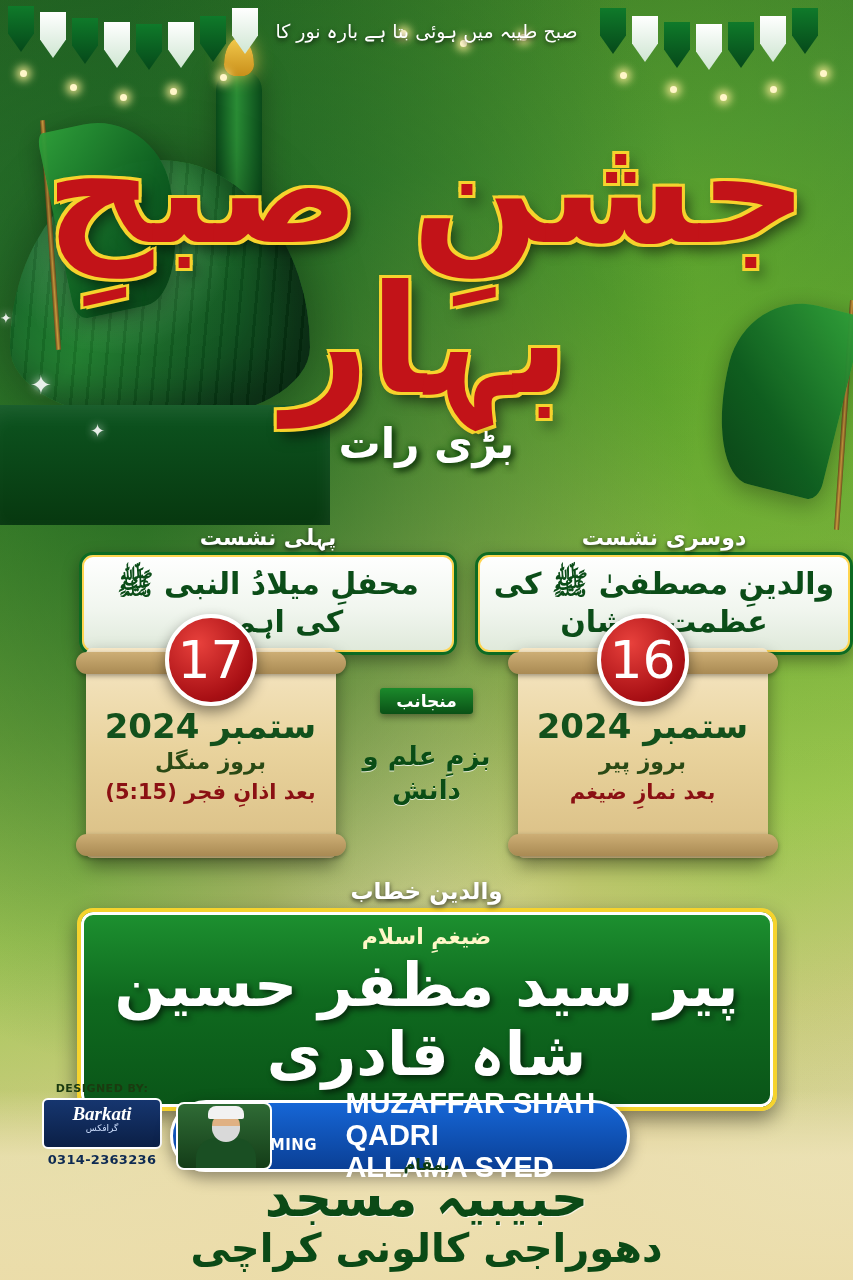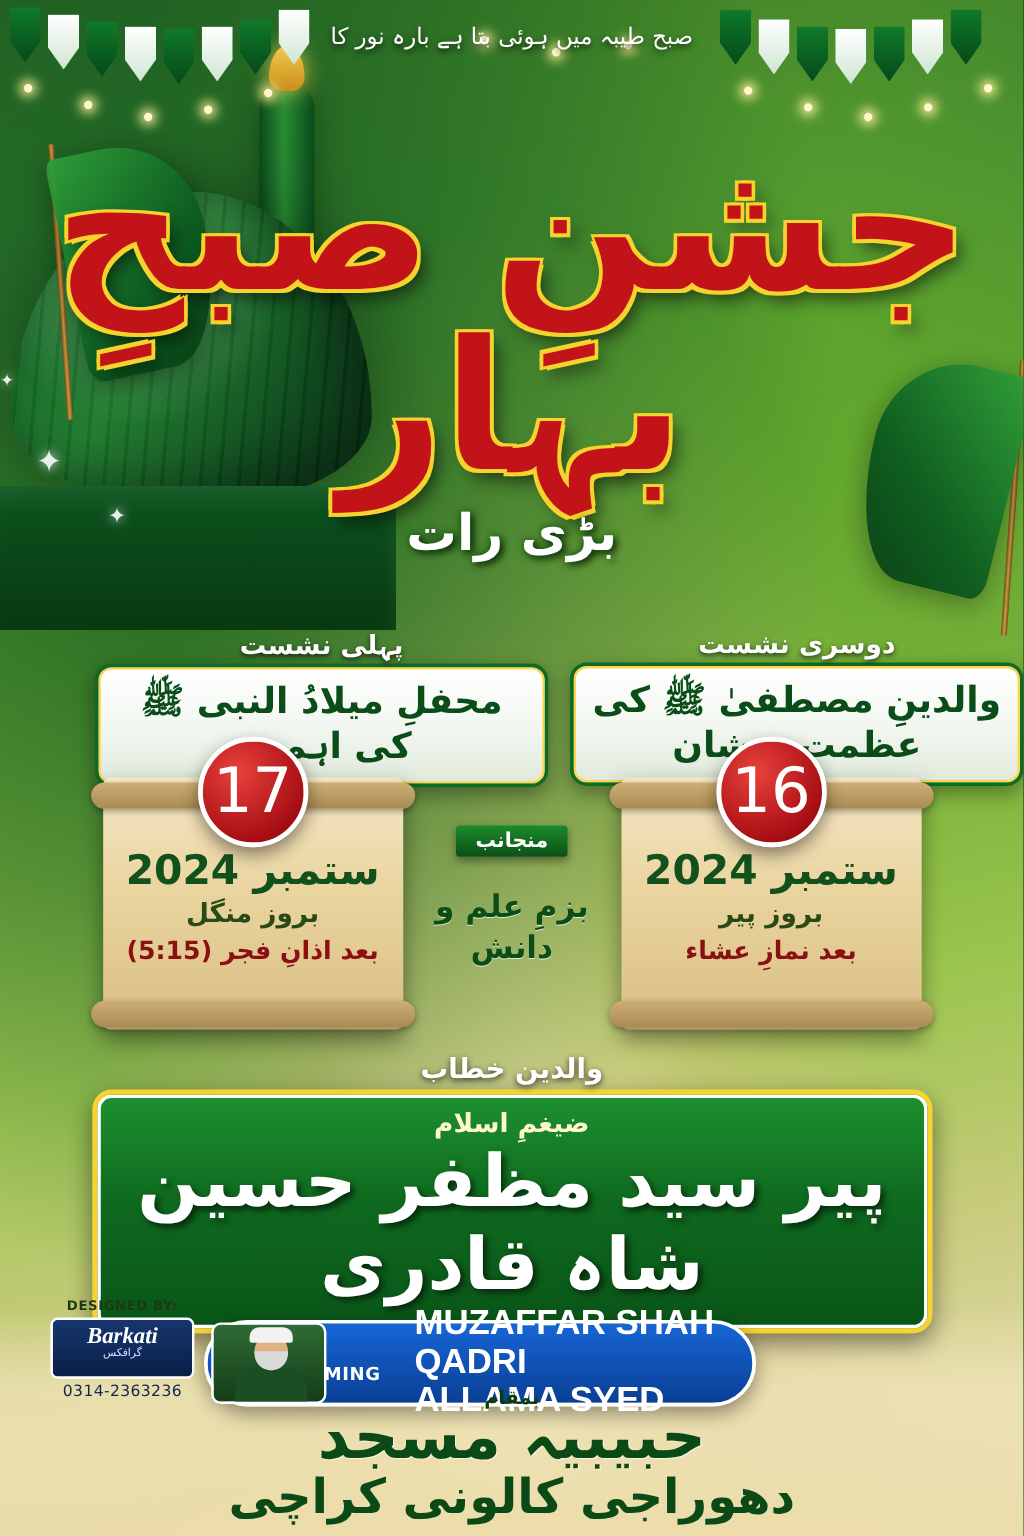--- a/index.html
+++ b/index.html
@@ -273,21 +273,21 @@
     background: linear-gradient(180deg, #16366f, #0b1f46);
     border: 2px solid #ffffff; border-radius: 6px;
     padding: 4px 2px 14px;
   }
   .designer-name {
     color: #ffffff; font-size: 19px; font-weight: bold;
     font-family: "Liberation Serif", serif; font-style: italic; line-height: 1;
   }
   .designer-sub { color: #cfe0ff; font-size: 9px; }
   .designer-phone {
-    margin-top: 3px; font-size: 13px; font-weight: normal; color: #0e2a52;
+    margin-top: 3px; font-size: 13px; font-weight: bold; color: #0e2a52;
     letter-spacing: .3px;
   }
   
   .footer {
     position: absolute; bottom: 10px; left: 0; width: 100%;
     text-align: center; direction: rtl; z-index: 8;
   }
   .footer-tag {
     font-size: 16px; font-weight: bold; color: #0c3b12;
     margin-bottom: -4px;
@@ -377,21 +377,21 @@
         <div class="session-text">والدینِ مصطفیٰ ﷺ کی عظمت و شان</div>
       </div>
     </div>
   </div>
 
   <div class="dates">
     <div class="scroll">
       <div class="date-badge">16</div>
       <div class="scroll-month">ستمبر 2024</div>
       <div class="scroll-day">بروز پیر</div>
-      <div class="scroll-time">بعد نمازِ عشاء</div>
+      <div class="scroll-time">بعد نمازِ ضیغم</div>
     </div>
 
     <div class="mid-banner">
       <div class="mid-tag">منجانب</div>
       <div class="mid-text">بزمِ علم و دانش</div>
     </div>
 
     <div class="scroll">
       <div class="date-badge">17</div>
       <div class="scroll-month">ستمبر 2024</div>

